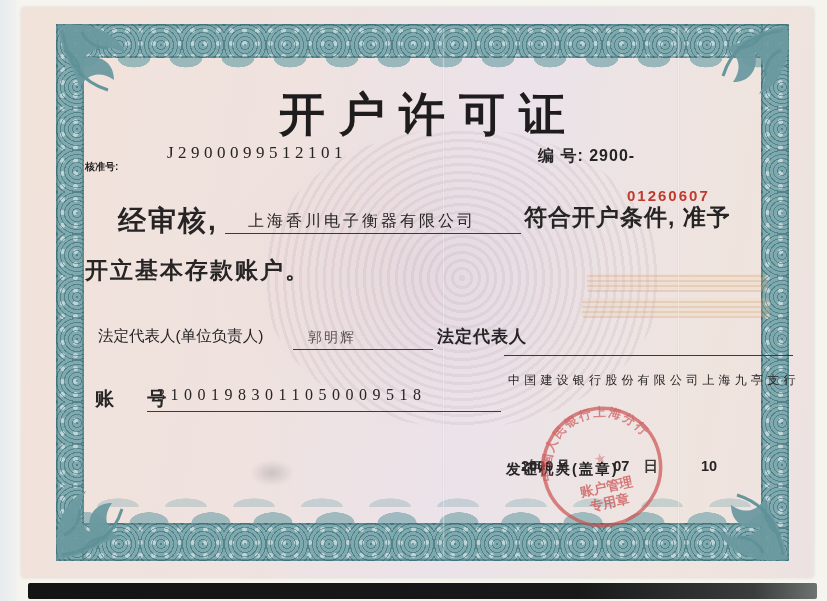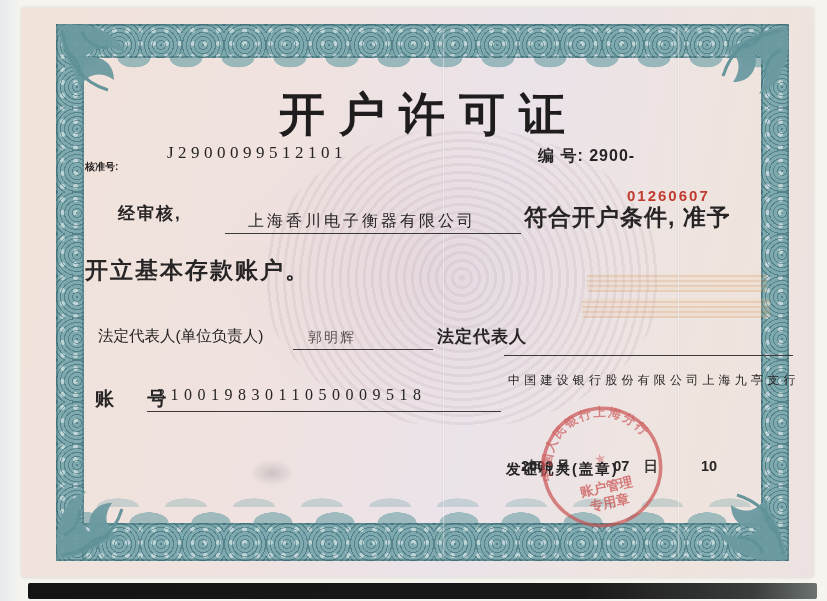--- a/index.html
+++ b/index.html
@@ -68,21 +68,21 @@
   
   .txt{ position:absolute; white-space:nowrap; z-index:10; }
   .title{ left:0; right:0; top:84px; text-align:center;
     font-family:"Liberation Serif","DejaVu Serif",serif;
     font-size:46px; font-weight:bold; letter-spacing:14px; color:#1e1c1d;padding-left:31px; }
   .lbl-approval{ left:85px; top:147px; font-size:10px; font-weight:bold;margin-top:13px; }
   .val-approval{ left:167px; top:143px; font-family:"Liberation Serif",serif; font-size:17px; letter-spacing:4.5px; }
   .lbl-serial{ left:538px; top:146px; font-size:16px; font-weight:bold; letter-spacing:1px;text-align:right; }
   .val-serial{ left:627px; top:147px; font-size:15px; font-weight:bold; letter-spacing:2px; color:#c03a2e;margin-top:40px; }
 
-  .audit-prefix{ left:118px; top:202px; font-size:17px; font-weight:bold; letter-spacing:2px; }
+  .audit-prefix{ left:118px; top:202px; font-size:28px; font-weight:bold; letter-spacing:2px; }
   .company{ left:248px; top:211px; font-size:16px; letter-spacing:3px; }
   .audit-suffix{ left:524px; top:202px; font-size:23px; font-weight:bold; letter-spacing:1px; }
   .audit-line2{ left:85px; top:255px; font-size:23px; font-weight:bold; letter-spacing:2px; }
 
   .lbl-rep{ left:92px; top:326px; font-size:15.5px; font-weight:normal;margin-left:6px; }
   .val-rep{ left:308px; top:329px; font-size:14px; color:#58514f; letter-spacing:2px; }
   .lbl-bank{ left:437px; top:325px; font-size:17px; font-weight:bold; letter-spacing:1px; }
   .val-bank{ left:508px; top:332px; width:296px; white-space:normal;
     font-size:12px; letter-spacing:4.2px; line-height:19px; z-index:10; position:absolute;margin-top:39px; }
 

